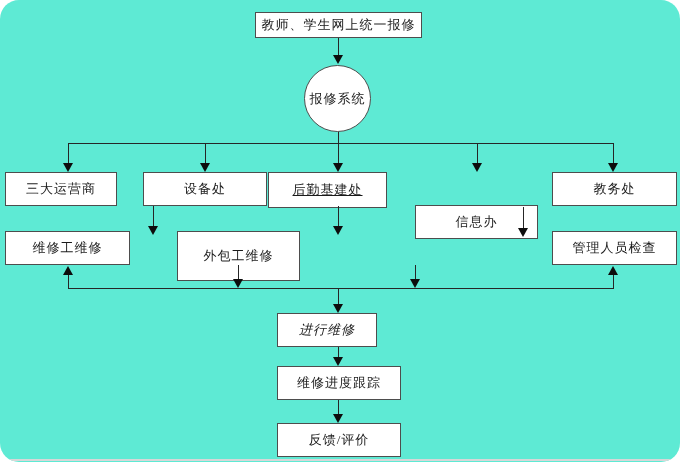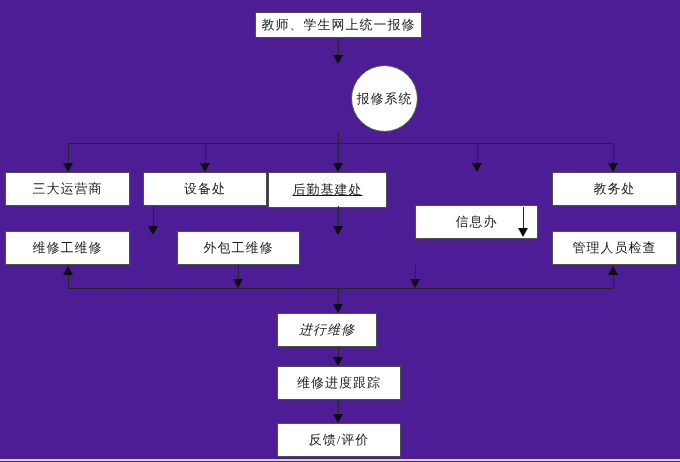--- a/index.html
+++ b/index.html
@@ -1,18 +1,19 @@
 <!DOCTYPE html>
 <html><head>
 <meta charset="utf-8">
 <style>
   html,body{margin:0;padding:0;background:#ffffff;}
   #stage{
-    position:relative;width:680px;height:462px;background:#4c1d95;overflow:hidden;
+    position:relative;width:680px;height:462px;background:#5eead4;overflow:hidden;
     font-family:"Liberation Serif","DejaVu Serif",serif;
+    border-radius:19px;
   }
   .box{
     position:absolute;border:1px solid #4d4d4d;background:#fff;
     display:flex;align-items:center;justify-content:center;
     font-size:13px;color:#1a1a1a;letter-spacing:1px;white-space:nowrap;
     box-sizing:border-box;
   }
   .circle{
     position:absolute;border:1px solid #4d4d4d;background:#fff;border-radius:50%;
     display:flex;align-items:center;justify-content:center;
@@ -27,55 +28,55 @@
 </head>
 <body>
 
 <div id="stage">
 
   <div class="box" style="left:255px;top:12px;width:167px;height:26px;">教师、学生网上统一报修</div>
 
   <div class="vl" style="left:338px;top:38px;height:18px;"></div>
   <div class="ah-d" style="left:333px;top:55px;"></div>
 
-  <div class="circle" style="left:304px;top:65px;width:67px;height:67px;margin-left:47px;">报修系统</div>
+  <div class="circle" style="left:304px;top:65px;width:67px;height:67px;">报修系统</div>
 
   <div class="vl" style="left:338px;top:132px;height:31px;"></div>
   <div class="ah-d" style="left:333px;top:163px;"></div>
   <div class="hl" style="left:68px;top:143px;width:546px;"></div>
 
   <div class="vl" style="left:68px;top:143px;height:21px;"></div>
   <div class="ah-d" style="left:63px;top:163px;"></div>
 
   <div class="vl" style="left:205px;top:143px;height:21px;"></div>
   <div class="ah-d" style="left:200px;top:163px;"></div>
 
   <div class="vl" style="left:477px;top:143px;height:21px;"></div>
   <div class="ah-d" style="left:472px;top:163px;"></div>
 
   <div class="vl" style="left:613px;top:143px;height:21px;"></div>
   <div class="ah-d" style="left:608px;top:163px;"></div>
 
-  <div class="box" style="left:5px;top:172px;width:125px;height:34px;">三大运营商</div>
+  <div class="box" style="left:5px;top:172px;width:112px;height:34px;">三大运营商</div>
   <div class="box" style="left:143px;top:172px;width:124px;height:34px;">设备处</div>
   <div class="box" style="left:268px;top:172px;width:119px;height:36px;text-decoration:underline;">后勤基建处</div>
   <div class="box" style="left:415px;top:172px;width:123px;height:34px;margin-top:33px;">信息办</div>
   <div class="box" style="left:552px;top:172px;width:125px;height:34px;">教务处</div>
 
   <div class="vl" style="left:153px;top:206px;height:20px;"></div>
   <div class="ah-d" style="left:148px;top:226px;"></div>
 
   <div class="vl" style="left:338px;top:206px;height:20px;"></div>
   <div class="ah-d" style="left:333px;top:226px;"></div>
 
   <div class="vl" style="left:523px;top:207px;height:21px;"></div>
   <div class="ah-d" style="left:518px;top:228px;"></div>
 
   <div class="box" style="left:5px;top:231px;width:125px;height:34px;">维修工维修</div>
-  <div class="box" style="left:177px;top:231px;width:123px;height:34px;">外包工维修</div>
+  <div class="box" style="left:177px;top:231px;width:123px;height:50px;">外包工维修</div>
   <div class="box" style="left:552px;top:231px;width:125px;height:34px;text-align:right;">管理人员检查</div>
 
   <div class="vl" style="left:238px;top:265px;height:14px;"></div>
   <div class="ah-d" style="left:233px;top:279px;"></div>
 
   <div class="vl" style="left:415px;top:265px;height:14px;"></div>
   <div class="ah-d" style="left:410px;top:279px;"></div>
 
   <div class="hl" style="left:68px;top:288px;width:546px;"></div>
 

